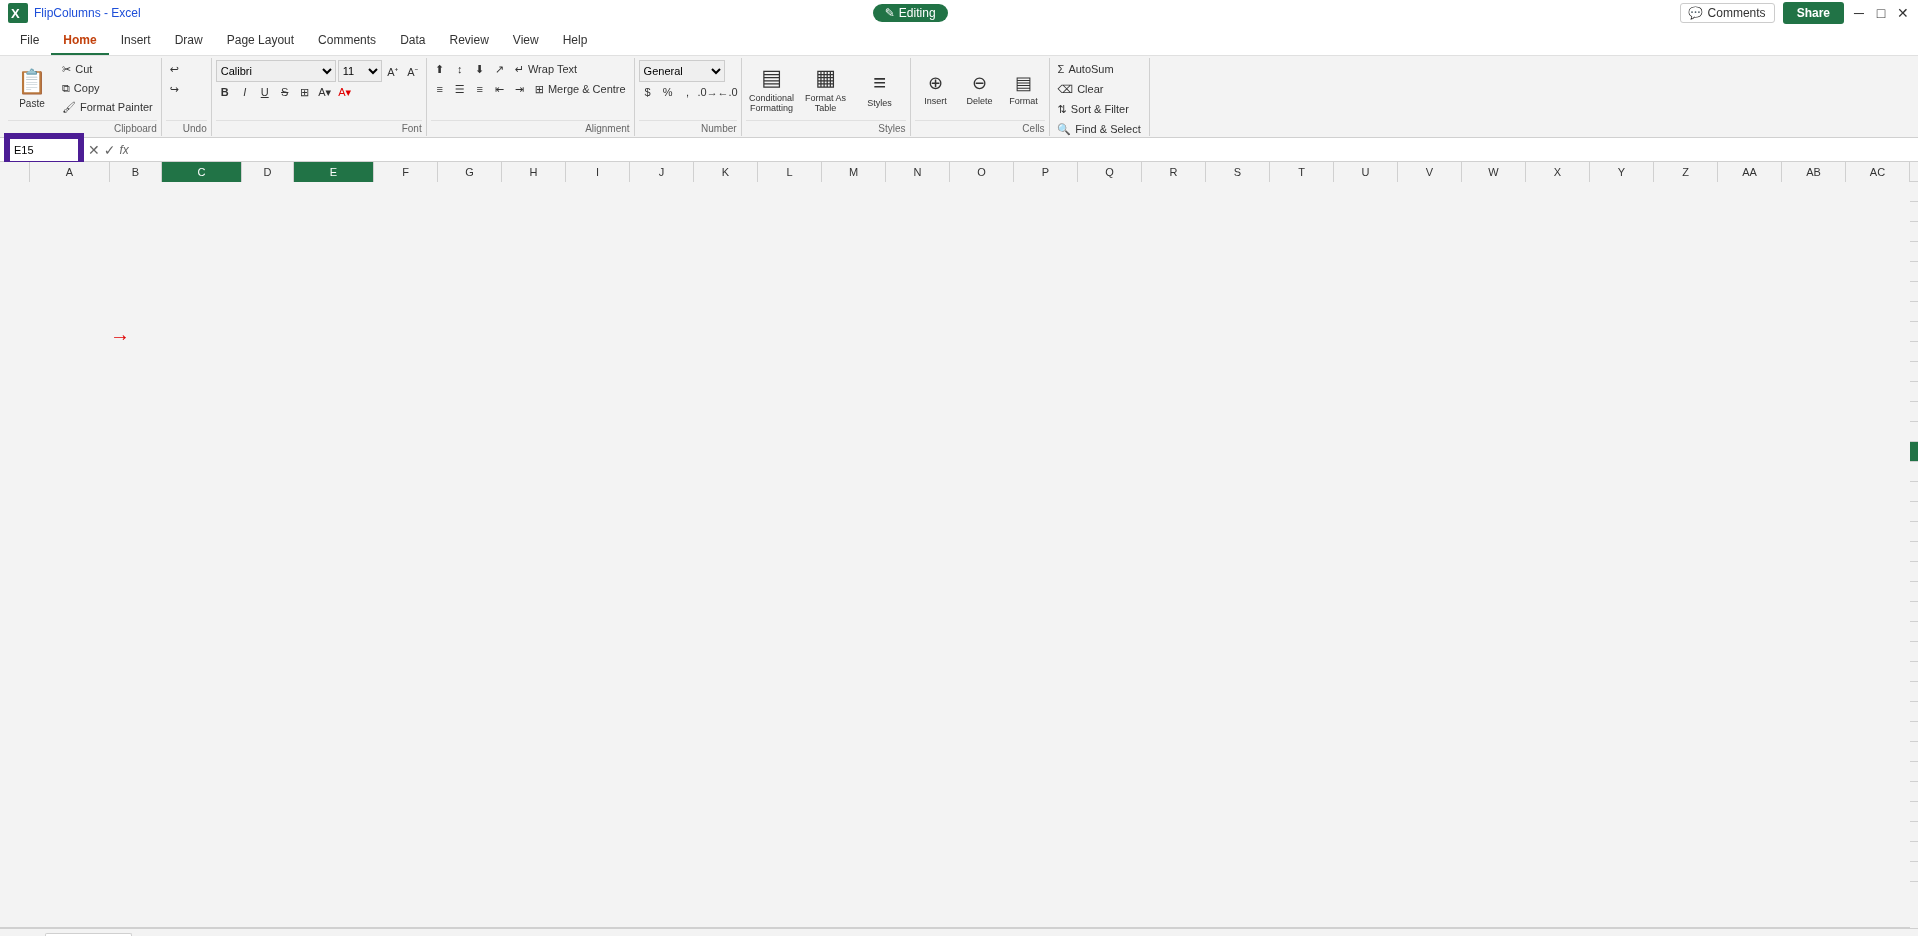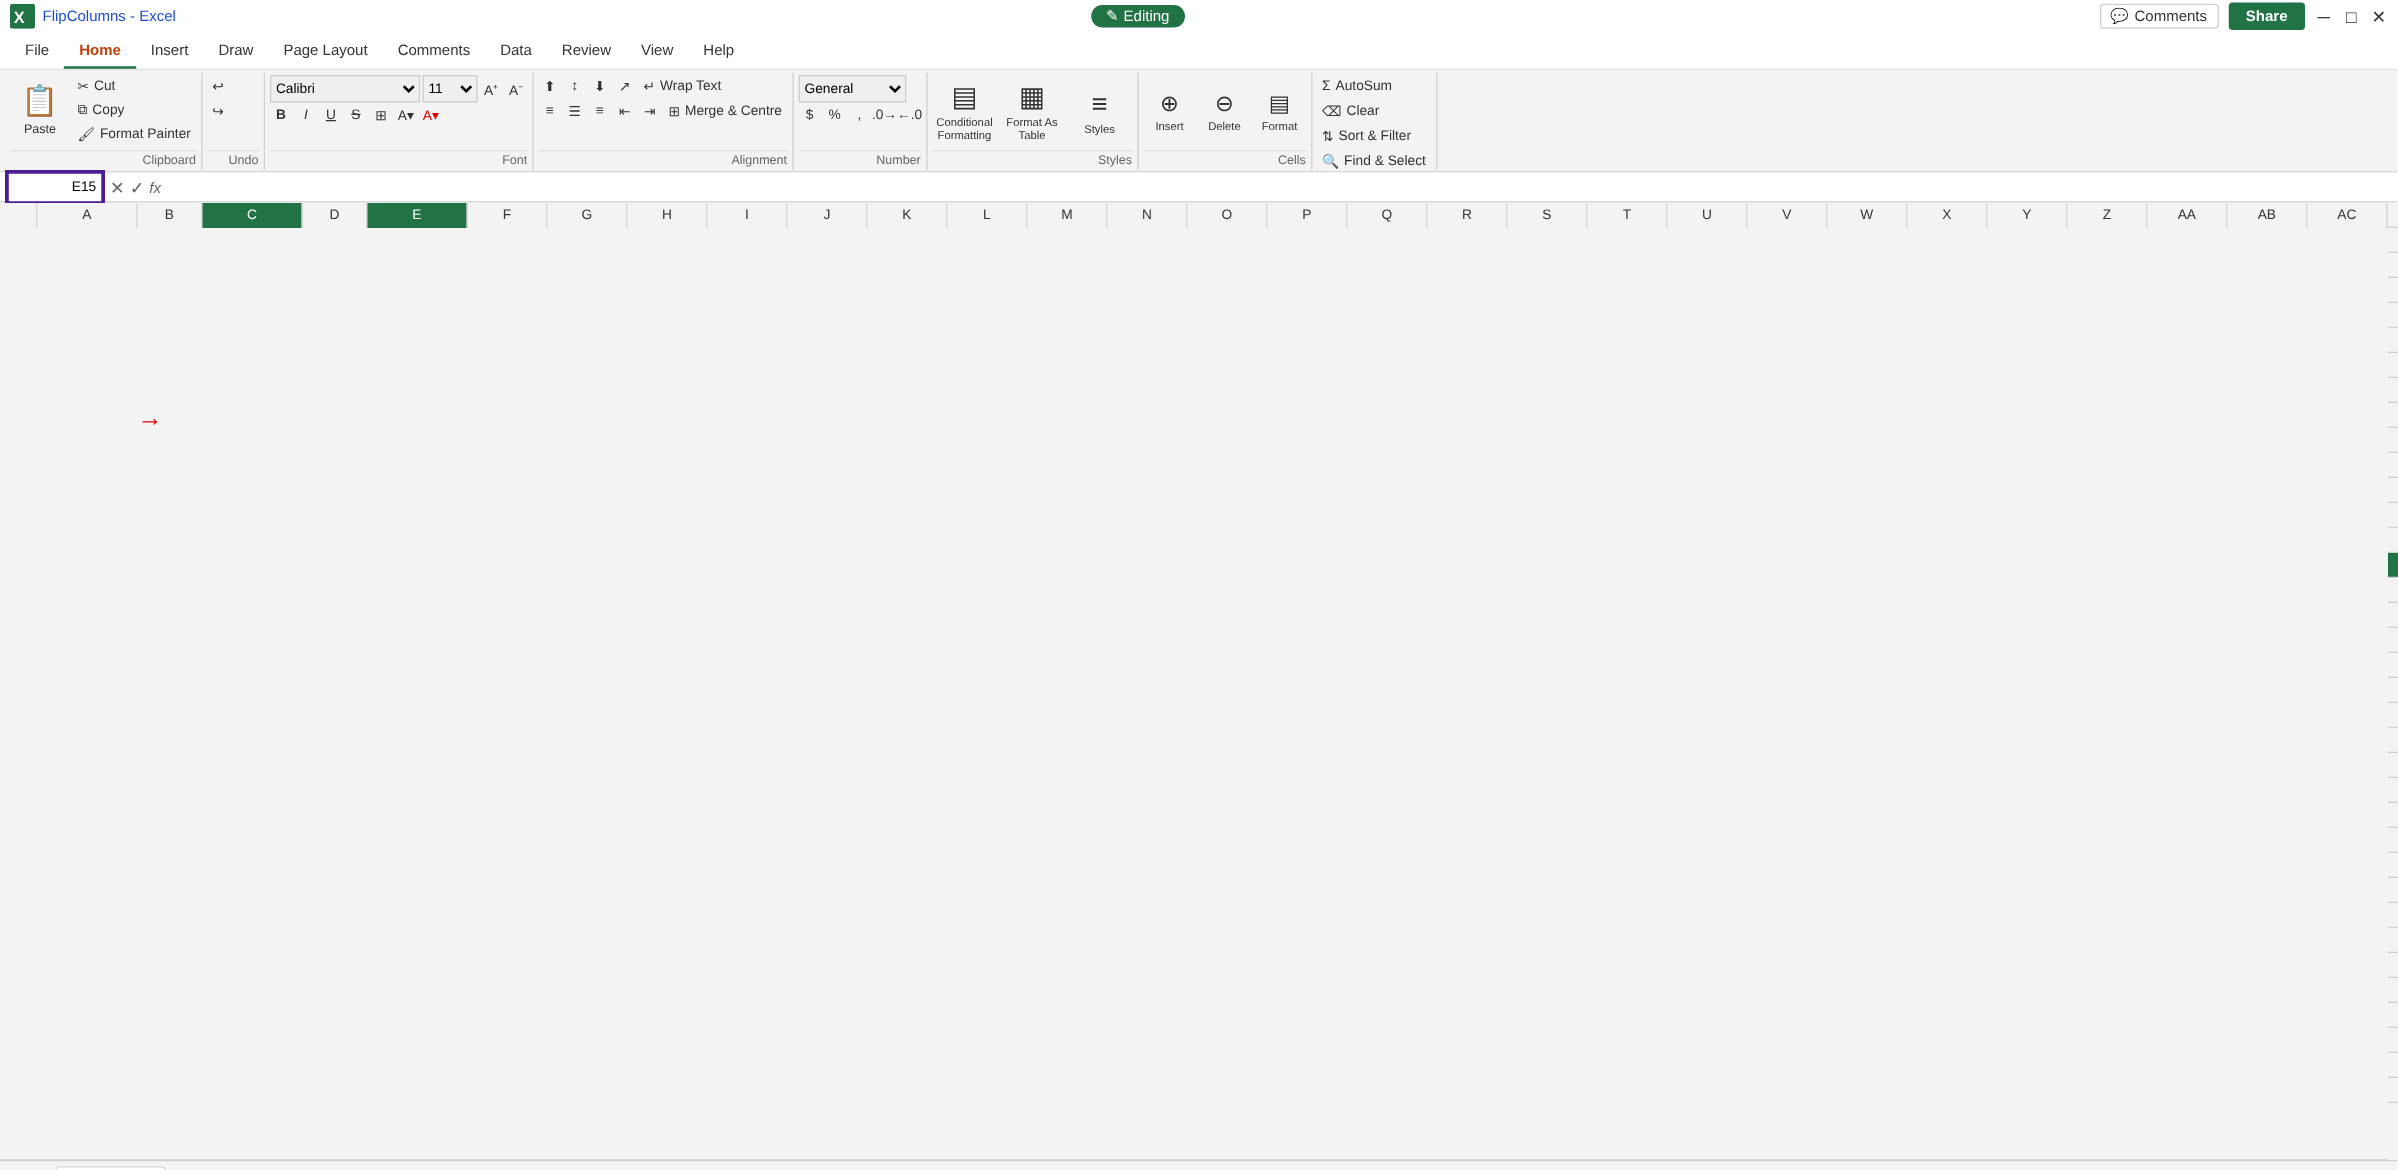--- a/index.html
+++ b/index.html
@@ -77,25 +77,24 @@
       display: flex;
       align-items: center;
       height: 24px;
       border-bottom: 1px solid #d0d0d0;
       background: #fff;
       padding: 0 4px;
       gap: 4px;
     }
     .name-box {
       width: 80px;
-      border: 3px solid #4c1d95;
+      border: 6px solid #4c1d95;
       padding: 11px 4px;
       font-size: 11px;
       height: 20px;
-      text-align: right;
     }
     .formula-icons {
       display: flex;
       gap: 4px;
       align-items: center;
       color: #666;
       font-size: 14px;
     }
     .formula-input {
       flex: 1;

